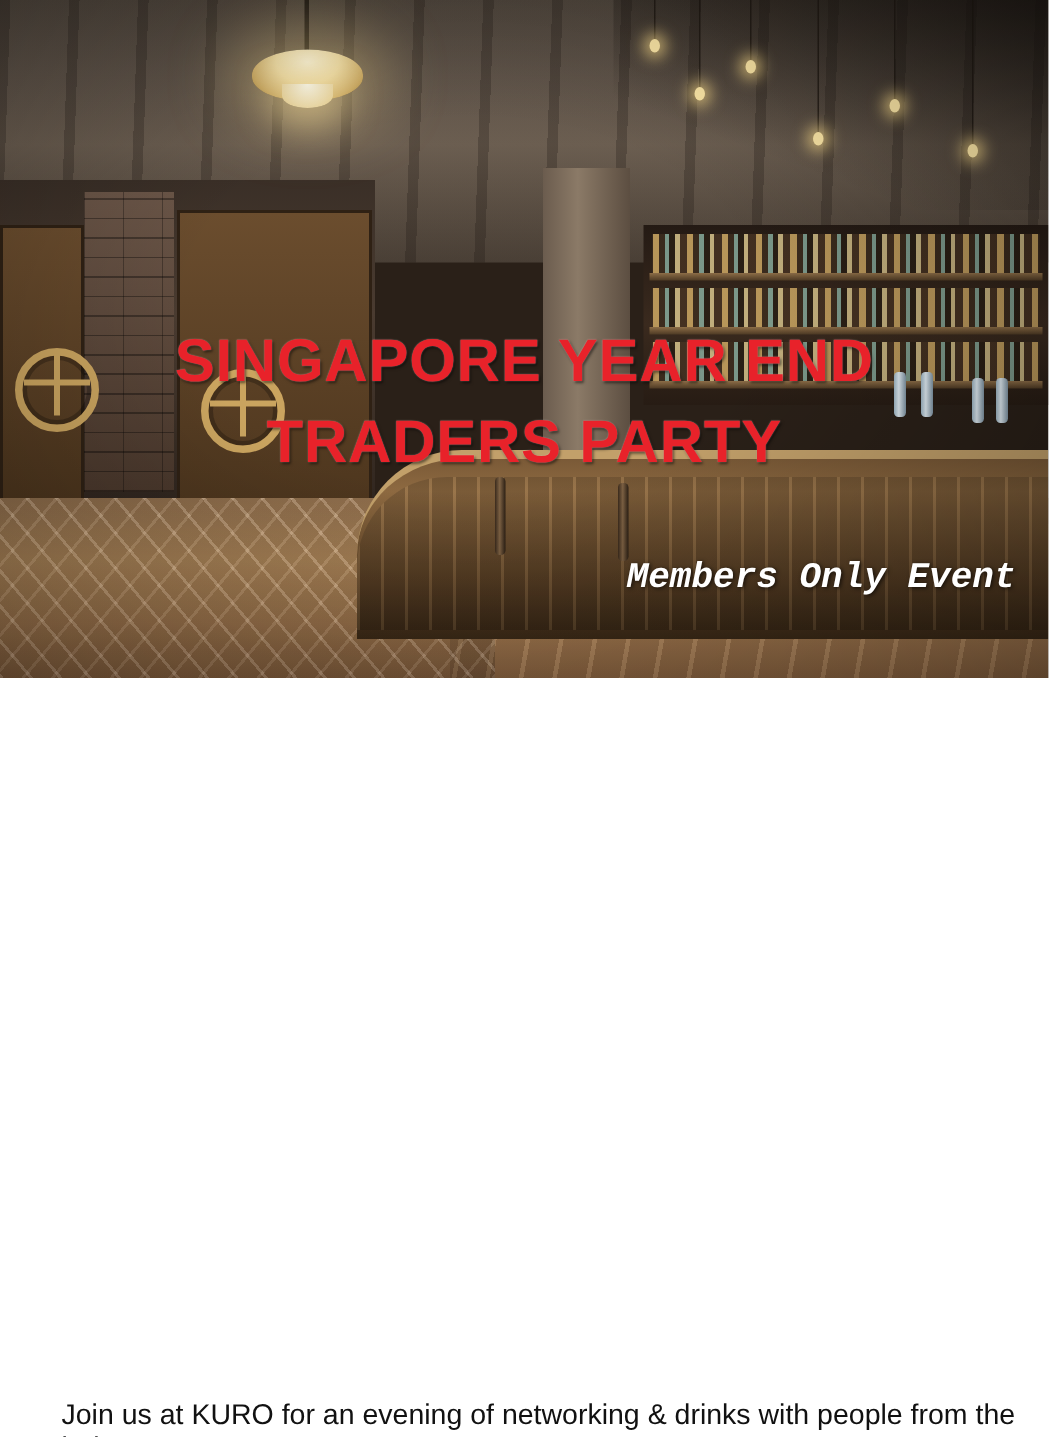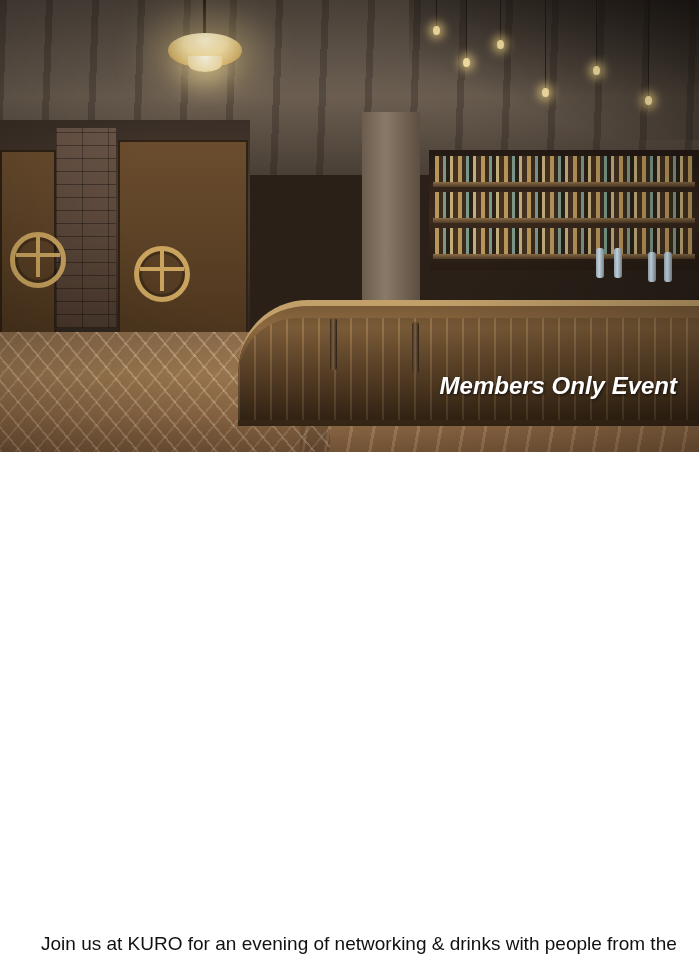--- a/index.html
+++ b/index.html
@@ -219,21 +219,21 @@
     color: #e8222a;
     text-shadow:
       0 0 1px rgba(255,255,255,.45),
       1px 1px 2px rgba(0,0,0,.55);
     white-space: pre-line;
   }
   .hero-sub {
     position: absolute;
     right: 22px;
     top: 372px;
-    font-family: Liberation Sans, sans-serif;
+    font-family: Liberation Mono, monospace;
     font-style: italic;
     font-weight: bold;
     font-size: 24px;
     color: #ffffff;
     text-shadow: 1px 1px 3px rgba(0,0,0,.7);
   }
 
   
   .content {
     position: relative;
@@ -301,20 +301,22 @@
 
     <div class="bar-counter"></div>
     <div class="bar-front-slats"></div>
 
     <div class="stanchion" style="left:330px; top:318px;"></div>
     <div class="stanchion" style="left:412px; top:322px;"></div>
 
     <div class="hero-vignette"></div>
   </div>
 
+  <div class="hero-title">SINGAPORE YEAR END
+TRADERS PARTY</div>
   <div class="hero-sub">Members Only Event</div>
 </div>
 
 <div class="content">
 
   <div class="intro">Join us at KURO for an evening of networking &amp; drinks with people from the industry!</div>
 
 </div>
 
 </body></html>

